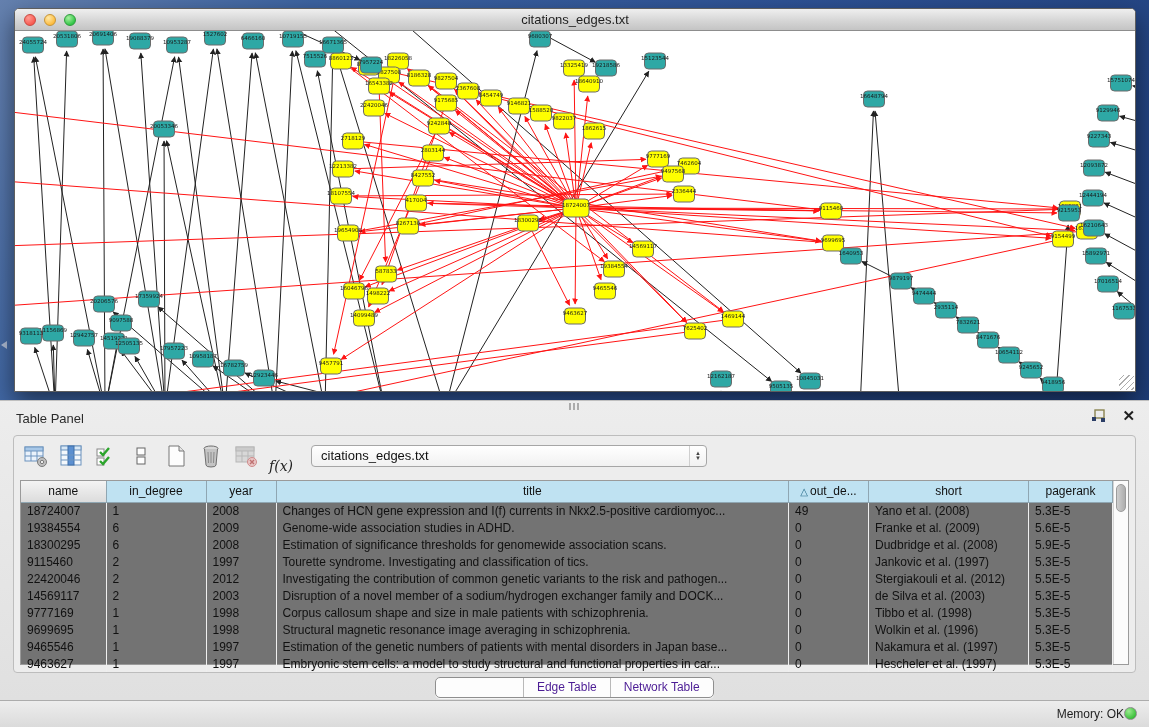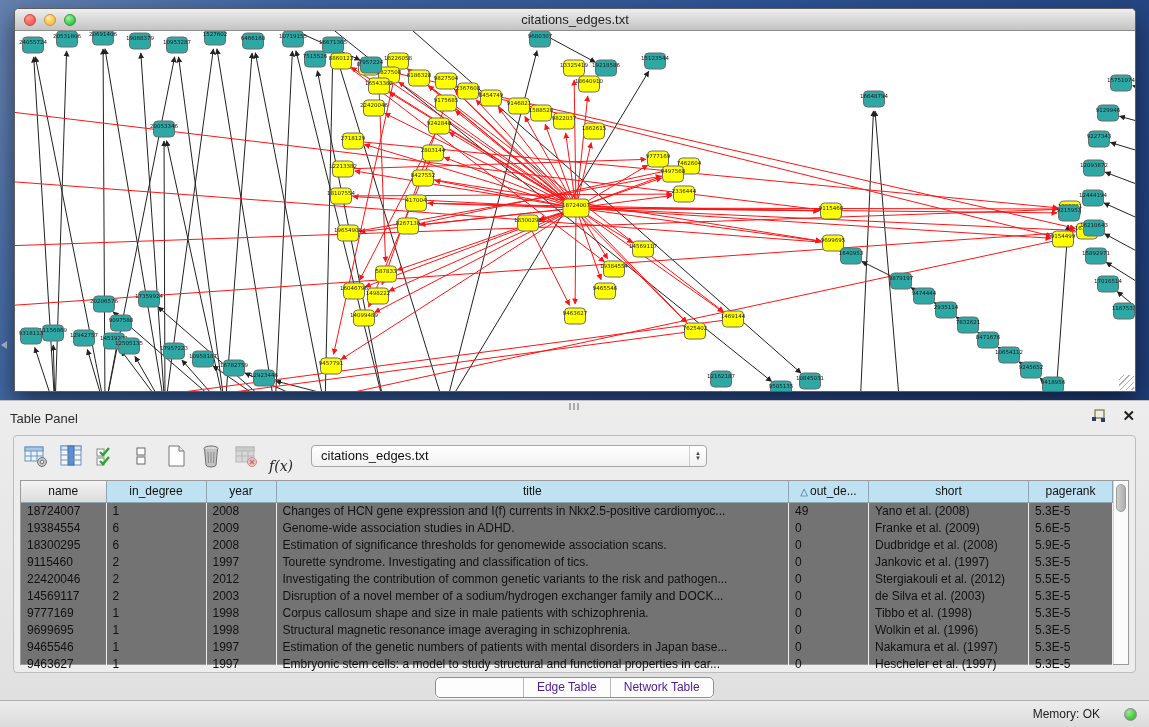--- a/index.html
+++ b/index.html
@@ -26,21 +26,21 @@
   .win-title { text-align:center; font-size:13px; line-height:21px; color:#1F1F1F; }
   svg.net { display:block; width:1120px; height:360px; background:#fff; }
   .win-grip { position:absolute; right:1px; bottom:1px; width:15px; height:15px;
     background:repeating-linear-gradient(135deg,transparent 0 3px,#ADADAD 3px 4px); }
 
   
   .table-panel { position:absolute; left:0; top:400px; width:1149px; height:300px;
     background:linear-gradient(#EDEDED,#E0E0E0); border-top:1px solid #BFBFBF; }
   .panel-grip { position:absolute; left:569px; top:2px; width:12px; height:7px;
     background:repeating-linear-gradient(90deg,#9a9a9a 0 2px,transparent 2px 4px); opacity:.8; }
-  .panel-title { position:absolute; left:10px; top:10px; font-size:13px; color:#2B2B2B; }
+  .panel-title { position:absolute; left:16px; top:10px; font-size:13px; color:#2B2B2B; }
   .panel-controls { position:absolute; right:14px; top:8px; display:flex; gap:16px; align-items:center; }
   .float-icon svg { display:block; }
   .close-icon { font-size:15px; font-weight:bold; color:#1F1F1F; line-height:14px; }
 
   .panel-body { position:absolute; left:13px; top:34px; width:1123px; height:238px;
     background:#EDEDED; border:1px solid #BDBDBD; border-radius:4px; }
   .toolbar { height:40px; display:flex; align-items:center; gap:9px; padding:0 9px; }
   .tb-icon { width:26px; height:26px; display:flex; align-items:center; justify-content:center; }
   .fx { font-family:"DejaVu Serif", serif; font-style:italic; font-size:14px; color:#222;margin-top:20px; }
   .combo { position:relative; width:396px; height:22px; margin-left:8px;
@@ -71,22 +71,22 @@
     overflow:hidden; background:#FDFDFD; box-shadow:0 1px 0 rgba(255,255,255,.7); }
   .seg .tab { border:none; background:transparent; font-size:12px; color:#4c1d95;
     padding:0 13px; line-height:19px; border-left:1px solid #B9B9B9;
     font-family:"Liberation Sans", sans-serif; }
   .seg .tab:first-child { border-left:none; }
   .seg .tab.active { background:linear-gradient(#8E8E8E,#6C6C6C); color:#F3F3F3;margin-top:40px; }
 
   
   .statusbar { position:absolute; left:0; top:700px; width:1149px; height:27px;
     background:linear-gradient(#EDEDED,#DBDBDB); border-top:1px solid #ACACAC; }
-  .mem { position:absolute; right:12px; top:6px; display:flex; align-items:flex-end;
-    gap:24px; font-size:12px; color:#1E1E1E; }
+  .mem { position:absolute; right:12px; top:6px; display:flex; align-items:flex-start;
+    gap:0; font-size:12px; color:#1E1E1E; }
   .mem-dot { width:13px; height:13px; border-radius:50%; border:1px solid #8C8C8C;
     background:radial-gradient(circle at 35% 30%,#9BEB8F,#37BE37 75%); }
 </style>
 </head>
 <body>
 
 <div class="desktop">
   <div class="collapse-arrow"></div>
   <div class="graph-window">
     <div class="titlebar">

